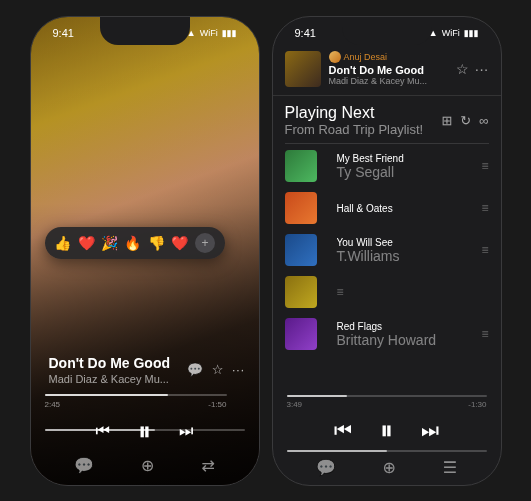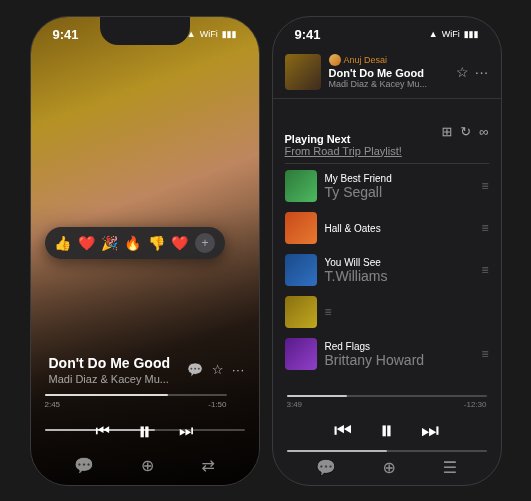--- a/index.html
+++ b/index.html
@@ -44,22 +44,22 @@
     
     .status-bar {
       display: flex;
       justify-content: space-between;
       align-items: center;
       padding: 10px 22px 4px;
       z-index: 5;
     }
 
     .status-time {
-      font-size: 13px;
-      font-weight: 700;
+      font-size: 11px;
+      font-weight: 400;
       color: #fff;
     }
 
     .status-icons {
       display: flex;
       align-items: center;
       gap: 4px;
     }
 
     .status-icons span {
@@ -347,29 +347,27 @@
     
     .playing-next-header {
       display: flex;
       align-items: center;
       justify-content: space-between;
       padding: 8px 12px 4px;
     }
 
     .playing-next-left h3 {
       color: #fff;
-      font-size: 11px;
-      font-weight: 700;
-      margin-top: 26px;
+      font-size: 16px;
+      font-weight: 400;
     }
 
     .playing-next-left p {
       color: rgba(255,255,255,0.5);
-      font-size: 11px;
-      text-decoration: underline;
+      font-size: 13px;
     }
 
     .playing-next-controls {
       display: flex;
       gap: 8px;
       align-items: center;
     }
 
     .playing-next-controls span {
       color: rgba(255,255,255,0.6);
@@ -379,21 +377,21 @@
     
     .queue-list {
       flex: 1;
       overflow: hidden;
     }
 
     .queue-item {
       display: flex;
       align-items: center;
       padding: 5px 12px;
-      gap: 8px;
+      gap: 20px;
     }
 
     .queue-art {
       width: 32px;
       height: 32px;
       border-radius: 4px;
       flex-shrink: 0;
     }
 
     .queue-info {
@@ -660,21 +658,21 @@
       </div>
 
     </div>
 
     <div class="right-controls-area">
       <div class="right-progress-track">
         <div class="right-progress-fill"></div>
       </div>
       <div class="right-time-labels">
         <span>3:49</span>
-        <span>-12:30</span>
+        <span>-1:30</span>
       </div>
     </div>
 
     <div class="right-controls">
       <div class="right-ctrl">⏮</div>
       <div class="right-ctrl play">⏸</div>
       <div class="right-ctrl">⏭</div>
     </div>
 
     <div class="right-vol-area">

